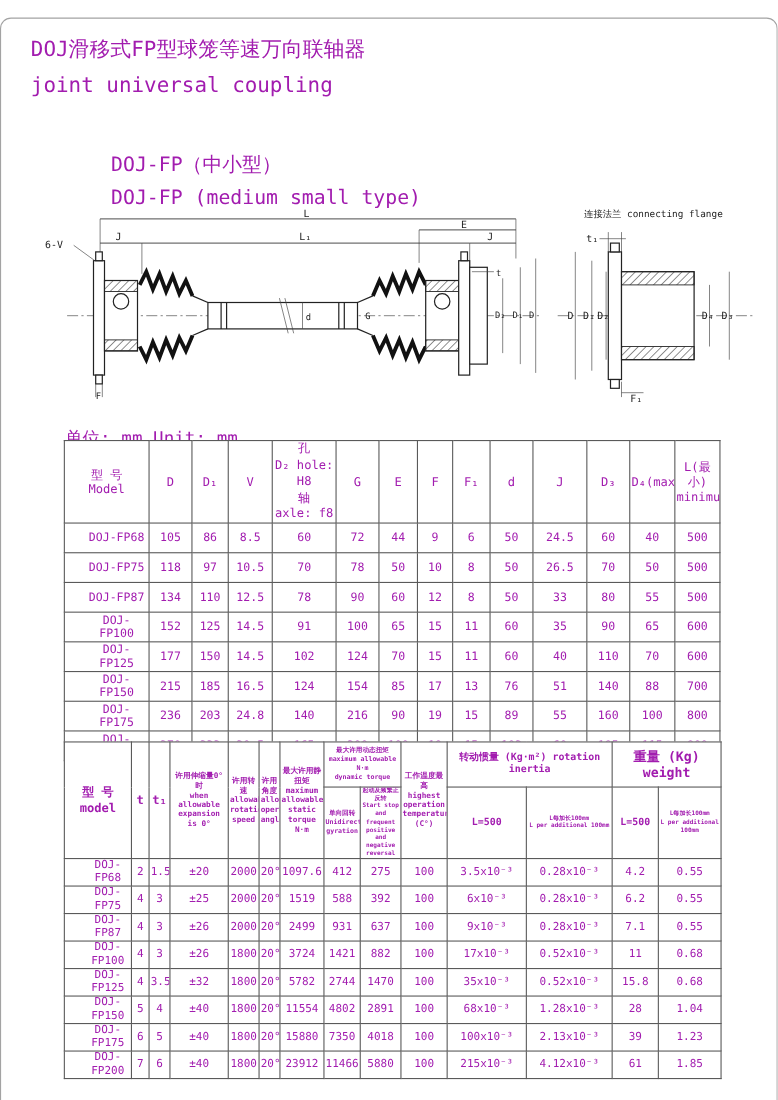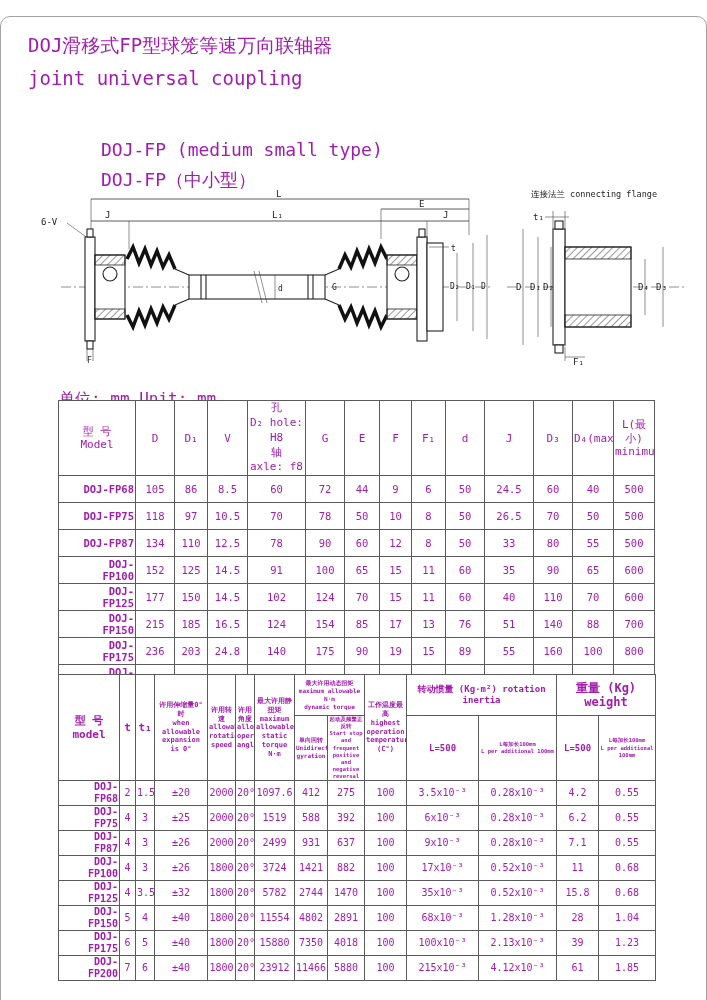--- a/index.html
+++ b/index.html
@@ -22,21 +22,21 @@
   .dark{stroke:#111;stroke-width:3.5;fill:none;}
   table{border-collapse:collapse;table-layout:fixed;position:absolute;background:#fff;}
   th,td{border:1.6px solid #5a5a5a;text-align:center;vertical-align:middle;
         padding:0 1px;overflow:hidden;white-space:pre-line;line-height:1.2;}
   #table1{left:57px;top:383px;width:596px;}
   #table1 th{height:46px;font-weight:normal;font-size:11px;}
   #table1 td{height:26px;font-size:10.5px;}
   #table2{left:57px;top:657px;width:597px;}
   #table2 th{font-weight:bold;}
   #table2 td{height:23px;font-size:10px;}
-  td.model{text-align:right;padding-left:19px;font-weight:bold;}
+  td.model{text-align:center;padding-left:19px;}
   .h-md{font-size:11px;}
   .h-sm{font-size:7px;line-height:1.25;}
   .h-xs{font-size:6px;line-height:1.3;}
   .h-min{font-size:9px;}
   .h-hole{font-size:6.5px;line-height:1.35;}
   .h-w{font-size:12px;text-align:center;}
   .h-l500{font-size:9px;}
   .h-per{font-size:5.5px;line-height:1.3;}
   #table2 tr.hr1 th{height:40px;}
   #table2 tr.hr2 th{height:23px;}
@@ -45,22 +45,22 @@
 <body>
 
 <div class="page">
 
   <div class="title-block">
     <div>DOJ滑移式FP型球笼等速万向联轴器</div>
     <div>joint universal coupling</div>
   </div>
 
   <div class="subtitle-block">
+    <div>DOJ-FP（中小型）</div>
     <div>DOJ-FP (medium small type)</div>
-    <div>DOJ-FP（中小型）</div>
   </div>
 
   <svg class="drawing" width="660" height="180" viewBox="0 0 660 180">
     <defs>
       <pattern id="hatch" width="5" height="5" patternUnits="userSpaceOnUse" patternTransform="rotate(45)">
         <line x1="0" y1="0" x2="0" y2="5" stroke="#333" stroke-width="1"></line>
       </pattern>
     </defs>
 
     <line class="thin" x1="32" y1="100" x2="462" y2="100" stroke-dasharray="10 3 2 3"></line>
@@ -311,21 +311,21 @@
           <td>140</td>
           <td>88</td>
           <td>700</td>
         </tr>
         <tr>
           <td class="model">DOJ-FP175</td>
           <td>236</td>
           <td>203</td>
           <td>24.8</td>
           <td>140</td>
-          <td>175</td>
+          <td>216</td>
           <td>90</td>
           <td>19</td>
           <td>15</td>
           <td>89</td>
           <td>55</td>
           <td>160</td>
           <td>100</td>
           <td>800</td>
         </tr>
         <tr>

